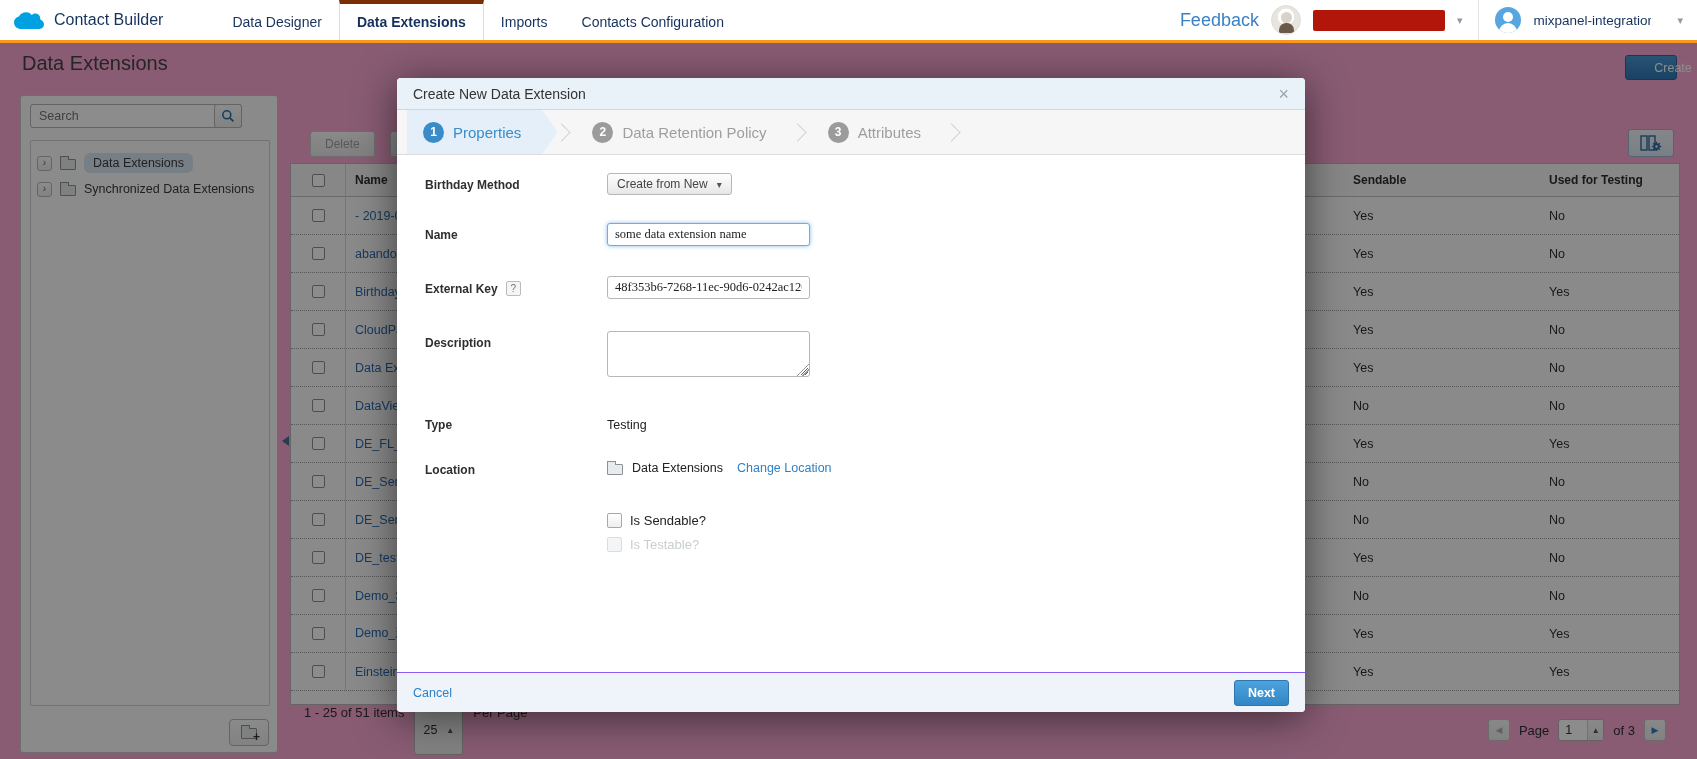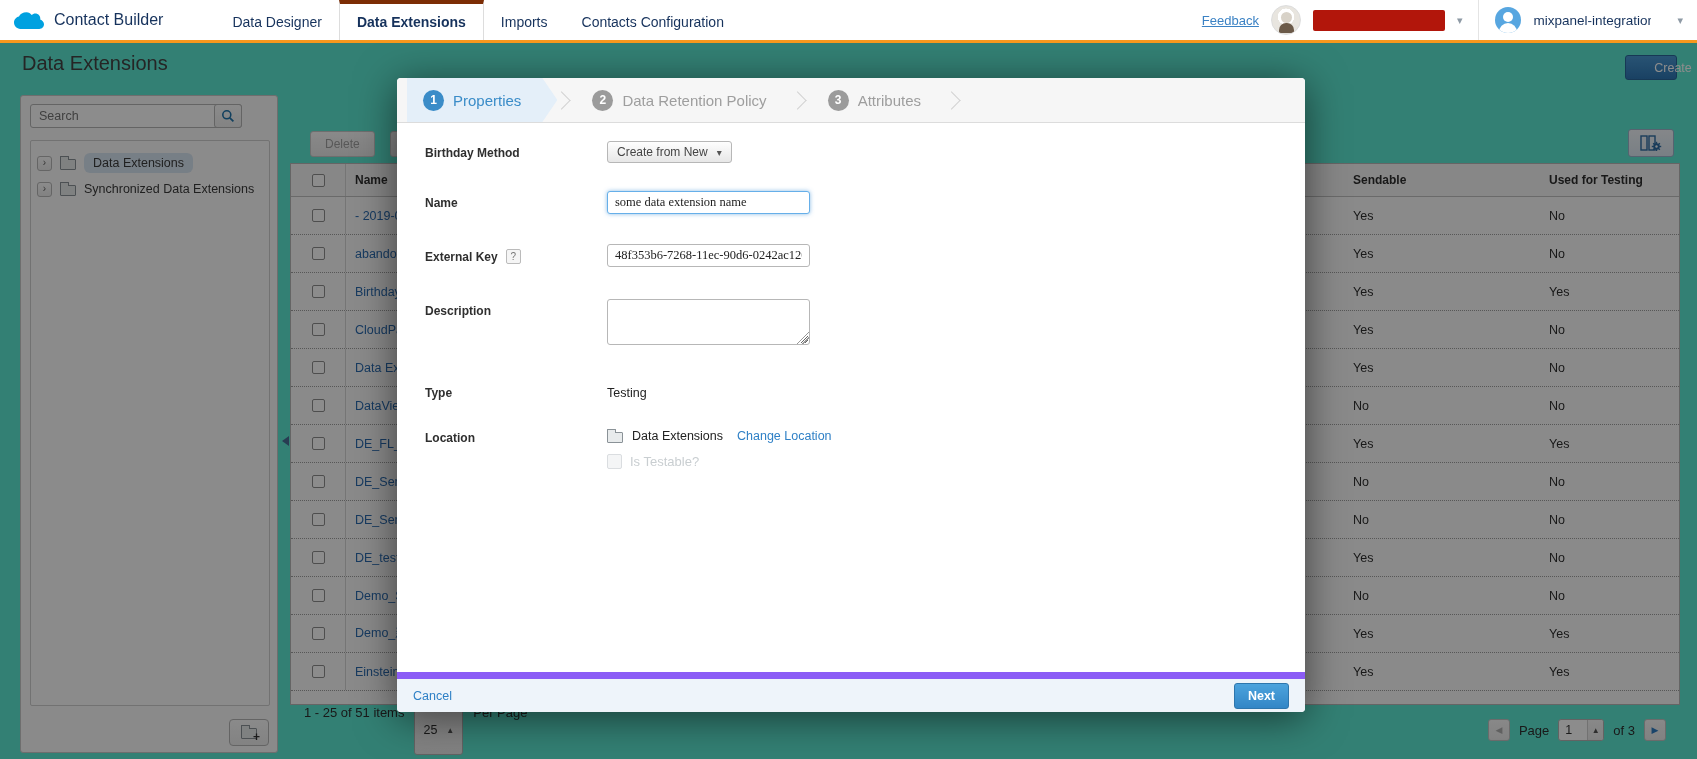--- a/index.html
+++ b/index.html
@@ -1,27 +1,27 @@
 <!DOCTYPE html>
 <html><head>
 <meta charset="utf-8">
 <style>
   * { margin:0; padding:0; box-sizing:border-box; }
   html,body { width:1697px; height:759px; overflow:hidden; background:#e8e8e8; }
-  #screen { position:relative; width:1697px; height:759px; background:#5eead4; font-family:"Liberation Sans",sans-serif; overflow:hidden; }
+  #screen { position:relative; width:1697px; height:759px; background:#f9a8d4; font-family:"Liberation Sans",sans-serif; overflow:hidden; }
 
   
   #nav { position:absolute; top:0; left:0; right:0; height:43px; background:#fff; border-bottom:3px solid #F8981D; display:flex; align-items:stretch; z-index:20; }
   .nav-left { display:flex; align-items:center; padding-left:14px; }
   .app-title { font-size:16px; color:#16325c; margin-left:10px; white-space:nowrap; }
   .nav-tabs { display:flex; align-items:stretch; margin-left:52px; }
   .nav-tab { display:flex; align-items:center; padding:0 17px; font-size:14px; color:#16325c; cursor:pointer; border-top:4px solid transparent; }
   .nav-tab.active { background:#fff; border-left:1px solid #ddd; border-right:1px solid #ddd; border-top:4px solid #7c2d05; font-weight:bold; }
   .nav-right { margin-left:auto; display:flex; align-items:center; padding-right:14px; gap:12px; }
-  .feedback-link { color:#3b82c4; font-size:13px; cursor:pointer;text-decoration:underline; }
+  .feedback-link { color:#3b82c4; font-size:18px; cursor:pointer; }
   .einstein { width:30px; height:30px; border-radius:50%; background:radial-gradient(circle at 50% 38%, #ffffff 0 36%, #e8e5df 37% 100%); border:1px solid #ddd; position:relative; overflow:hidden; }
   .einstein::before { content:""; position:absolute; left:9px; top:6px; width:11px; height:11px; border-radius:50%; background:#d8d2c8; }
   .einstein::after { content:""; position:absolute; left:7px; top:17px; width:15px; height:10px; border-radius:7px 7px 0 0; background:#6b5a49; }
   .redacted { width:132px; height:21px; background:#b2160b; border-radius:2px; }
   .caret-down { font-size:11px; color:#8e9aa5; }
   .nav-divider { width:1px; align-self:stretch; background:#e4e4e4; margin:0 4px; }
   .user-avatar { width:26px; height:26px; border-radius:50%; background:#57a6e0; position:relative; overflow:hidden; }
   .user-avatar::before { content:""; position:absolute; left:8px; top:5px; width:10px; height:10px; border-radius:50%; background:#fff; }
   .user-avatar::after { content:""; position:absolute; left:4px; top:16px; width:18px; height:10px; border-radius:9px 9px 0 0; background:#fff; }
   .user-name { font-size:13.5px; color:#16325c; max-width:118px; white-space:nowrap; overflow:hidden; }
@@ -95,21 +95,21 @@
   .desc-area { width:203px; height:46px; border:1px solid #b7b7b7; border-radius:3px; resize:both; font-family:inherit; font-size:12.5px; padding:4px 6px; background:
       linear-gradient(135deg, transparent 0 calc(100% - 9px), #999 calc(100% - 9px) calc(100% - 8px), transparent calc(100% - 8px) calc(100% - 5px), #999 calc(100% - 5px) calc(100% - 4px), transparent calc(100% - 4px)) no-repeat; outline:none; }
   .static-val { font-size:12.5px; color:#222; padding-top:5px; }
   .loc-row { display:flex; align-items:center; gap:9px; padding-top:3px; }
   .loc-name { font-size:12.5px; color:#222; }
   .link { color:#2f80c6; font-size:12.5px; text-decoration:none; cursor:pointer; }
   .cb-row { margin-left:182px; display:flex; align-items:center; gap:8px; font-size:13px; color:#222; }
   .cb-big { width:15px; height:15px; border:1px solid #a8a8a8; border-radius:2px; background:linear-gradient(#fff,#eee); flex:none; cursor:pointer; }
   .cb-row.disabled { color:#c9ced1; }
   .cb-row.disabled .cb-big { border-color:#dadde0; background:#f4f5f6; cursor:default; }
-  .modal-footer { height:40px; background:#eef4fa; border-top:7px solid #8b5cf6; display:flex; align-items:center; padding:0 16px; flex:none; }
+  .modal-footer { height:40px; background:#eef4fa; border-top:1px solid #8b5cf6; display:flex; align-items:center; padding:0 16px; flex:none; }
   .next-btn { margin-left:auto; padding:5px 13px; font-size:12.5px; font-weight:bold; color:#fff; background:linear-gradient(#4da3dd,#3286c6); border:1px solid #2e76ad; border-radius:3px; cursor:pointer; }
 
   svg { display:block; }
 </style>
 </head>
 <body>
 
 <div id="screen">
 
   <div id="nav">
@@ -327,20 +327,24 @@
         <span class="page-spin tri-up">▲</span>
       </span>
       <span>of 3</span>
       <span class="nav-sq next">▶</span>
     </span>
   </div>
 
   <div id="overlay"></div>
 
   <div id="modal">
+    <div class="modal-header">
+      <span>Create New Data Extension</span>
+      <span class="modal-close">×</span>
+    </div>
 
     <div class="steps">
       <div class="step active">
         <span class="step-circle">1</span>
         <span>Properties</span>
       </div>
       <span class="step-sep"></span>
       <div class="step">
         <span class="step-circle">2</span>
         <span>Data Retention Policy</span>
@@ -387,20 +391,24 @@
 
       <div class="frow" style="margin-top:26px;">
         <label>Location</label>
         <span class="loc-row">
           <span class="folder"></span>
           <span class="loc-name">Data Extensions</span>
           <span class="link" style="margin-left:5px;">Change Location</span>
         </span>
       </div>
 
+      <div class="cb-row" style="margin-top:36px;">
+        <span class="cb-big"></span>
+        <span>Is Sendable?</span>
+      </div>
       <div class="cb-row disabled" style="margin-top:9px;">
         <span class="cb-big"></span>
         <span>Is Testable?</span>
       </div>
     </div>
 
     <div class="modal-footer">
       <span class="link">Cancel</span>
       <span class="next-btn">Next</span>
     </div>

